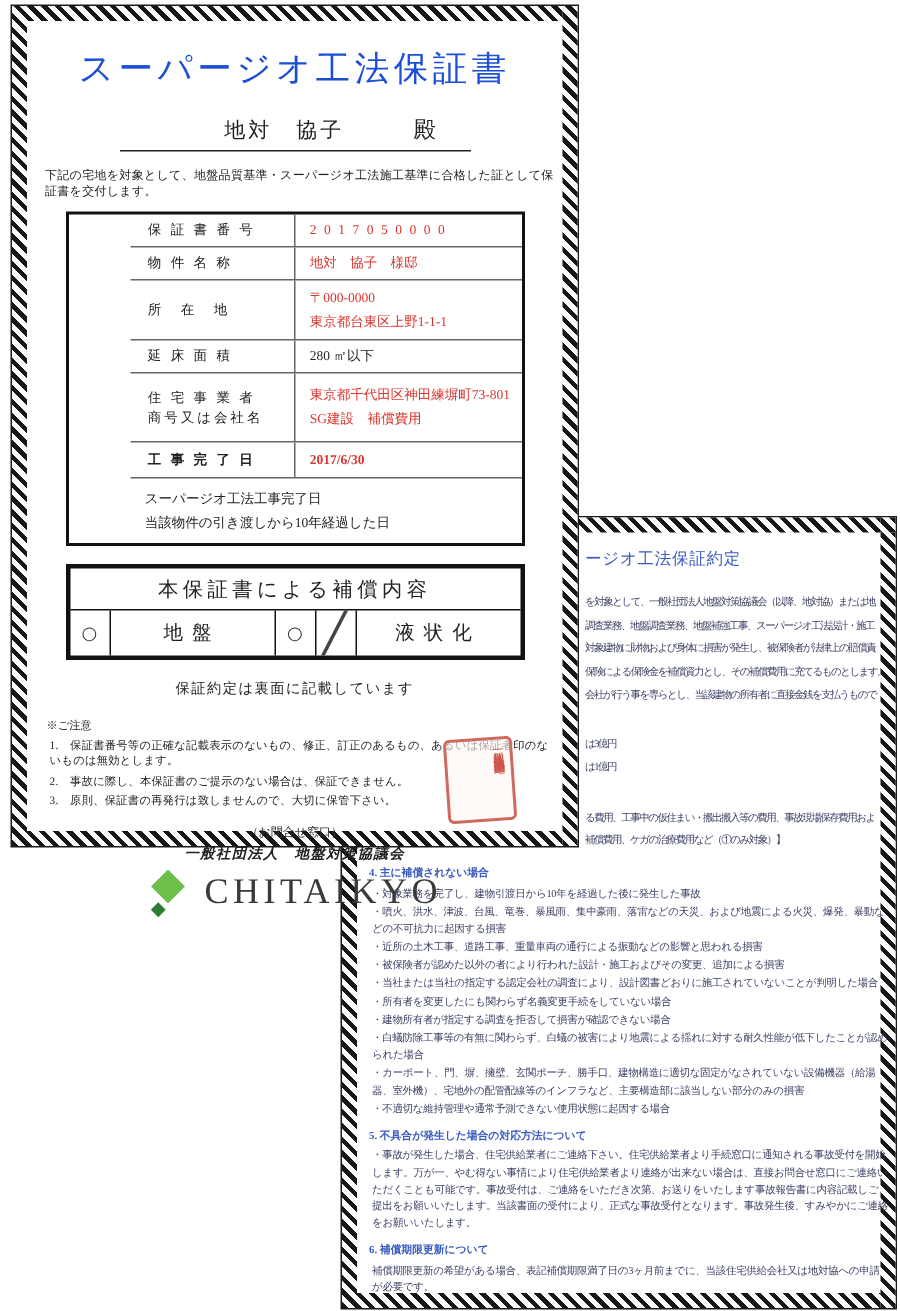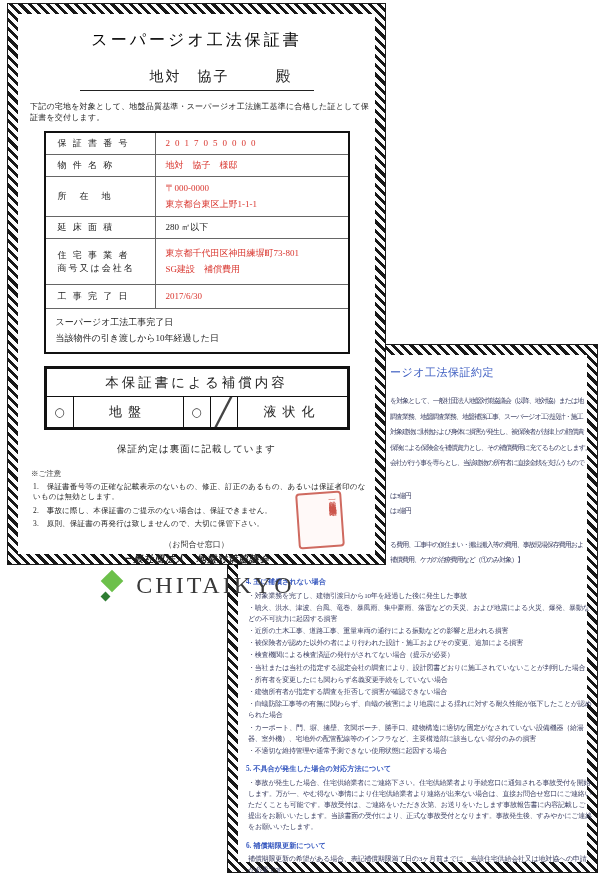--- a/index.html
+++ b/index.html
@@ -6,38 +6,38 @@
   .page{position:relative;width:600px;height:874px;background:#ffffff;overflow:hidden;
         font-family:"Liberation Serif","DejaVu Serif",serif;color:#222;}
 
   
   .doc{position:absolute;background:#fff;border:10px solid #222;
        border-image:repeating-linear-gradient(45deg,#171717 0 3px,#fbfbfb 3px 6.5px) 10;
        box-sizing:border-box;box-shadow:0 0 0 1px #1a1a1a;}
 
   
   .doc1{left:8px;top:4px;width:377px;height:560px;z-index:2;}
-  .c-title{margin-top:16px;text-align:center;font-size:16px;letter-spacing:3px;color:#000000;}
+  .c-title{margin-top:16px;text-align:center;font-size:23px;letter-spacing:3px;color:#1d4ed8;}
   .name-row{width:234px;margin:16px auto 0 auto;border-bottom:1.5px solid #222;
             padding-bottom:4px;font-size:14px;display:flex;align-items:flex-end;}
   .name-row .nm{margin-left:70px;letter-spacing:2px;}
   .name-row .dn{margin-left:46px;font-size:15px;}
   .c-intro{margin:10px 4px 0 12px;font-size:8px;color:#222;letter-spacing:0.2px;}
 
   .cert-table{width:306px;margin:8px auto 0 auto;border:2.5px solid #111;box-sizing:border-box;}
-  .cr{display:flex;border-bottom:1px solid #666;}
+  .cr{display:flex;border-bottom:1px solid #666;margin-left:41px;}
   .cr:last-child{border-bottom:none;}
   .cl{width:110px;border-right:1px solid #666;display:flex;flex-direction:column;
       justify-content:center;padding:2px 0 2px 12px;box-sizing:border-box;
       font-size:9px;letter-spacing:2px;color:#222;}
   .cv{flex:1;display:flex;flex-direction:column;justify-content:center;
       padding:2px 0 2px 10px;font-size:9px;color:#222;line-height:1.7;}
   .red{color:#d9352e;}
   .num{letter-spacing:5px;}
-  .h20{height:21px;} .h38{height:39px;} .h44{height:45px;} .h22{height:23px;} .h42{height:43px;}
+  .h20{height:21px;} .h38{height:39px;} .h44{height:45px;} .h22{height:23px;font-weight:bold;} .h42{height:43px;}
 
   .comp-table{width:306px;margin:12px auto 0 auto;border:3px solid #111;box-sizing:border-box;}
   .comp-head{height:27px;display:flex;align-items:center;justify-content:center;
              font-size:13.5px;letter-spacing:3px;border-bottom:1.5px solid #111;}
   .comp-row{display:flex;height:30px;font-family:"DejaVu Sans","Liberation Sans",sans-serif;}
   .comp-cell{display:flex;align-items:center;justify-content:center;border-right:1px solid #111;box-sizing:border-box;}
   .comp-cell:last-child{border-right:none;}
   .mk{width:27px;font-size:12px;color:#333;overflow:hidden;}
   .mk.slash span{font-size:30px;font-weight:100;color:#444;line-height:30px;}
   .lb{flex:1;font-size:13px;letter-spacing:6px;font-family:"Liberation Serif","DejaVu Serif",serif;}
@@ -96,21 +96,20 @@
         <div class="t-line">る費用、工事中の仮住まい・搬出搬入等の費用、事故現場保存費用およ</div>
         <div class="t-line">補償費用、ケガの治療費用など（①のみ対象）】</div>
       </div>
 
       <div class="t-flow">
         <div class="t-h">4. 主に補償されない場合</div>
         <div class="t-b">・対象業務を完了し、建物引渡日から10年を経過した後に発生した事故</div>
         <div class="t-b">・噴火、洪水、津波、台風、竜巻、暴風雨、集中豪雨、落雷などの天災、および地震による火災、爆発、暴動などの不可抗力に起因する損害</div>
         <div class="t-b">・近所の土木工事、道路工事、重量車両の通行による振動などの影響と思われる損害</div>
         <div class="t-b">・被保険者が認めた以外の者により行われた設計・施工およびその変更、追加による損害</div>
-        <div class="t-b">・検査機関による検査済証の発行がされてない場合（提示が必要）</div>
         <div class="t-b">・当社または当社の指定する認定会社の調査により、設計図書どおりに施工されていないことが判明した場合</div>
         <div class="t-b">・所有者を変更したにも関わらず名義変更手続をしていない場合</div>
         <div class="t-b">・建物所有者が指定する調査を拒否して損害が確認できない場合</div>
         <div class="t-b">・白蟻防除工事等の有無に関わらず、白蟻の被害により地震による揺れに対する耐久性能が低下したことが認められた場合</div>
         <div class="t-b">・カーポート、門、塀、擁壁、玄関ポーチ、勝手口、建物構造に適切な固定がなされていない設備機器（給湯器、室外機）、宅地外の配管配線等のインフラなど、主要構造部に該当しない部分のみの損害</div>
         <div class="t-b">・不適切な維持管理や通常予測できない使用状態に起因する場合</div>
 
         <div class="t-h">5. 不具合が発生した場合の対応方法について</div>
         <div class="t-b">・事故が発生した場合、住宅供給業者にご連絡下さい。住宅供給業者より手続窓口に通知される事故受付を開始します。万が一、やむ得ない事情により住宅供給業者より連絡が出来ない場合は、直接お問合せ窓口にご連絡いただくことも可能です。事故受付は、ご連絡をいただき次第、お送りをいたします事故報告書に内容記載しご提出をお願いいたします。当該書面の受付により、正式な事故受付となります。事故発生後、すみやかにご連絡をお願いいたします。</div>
 

